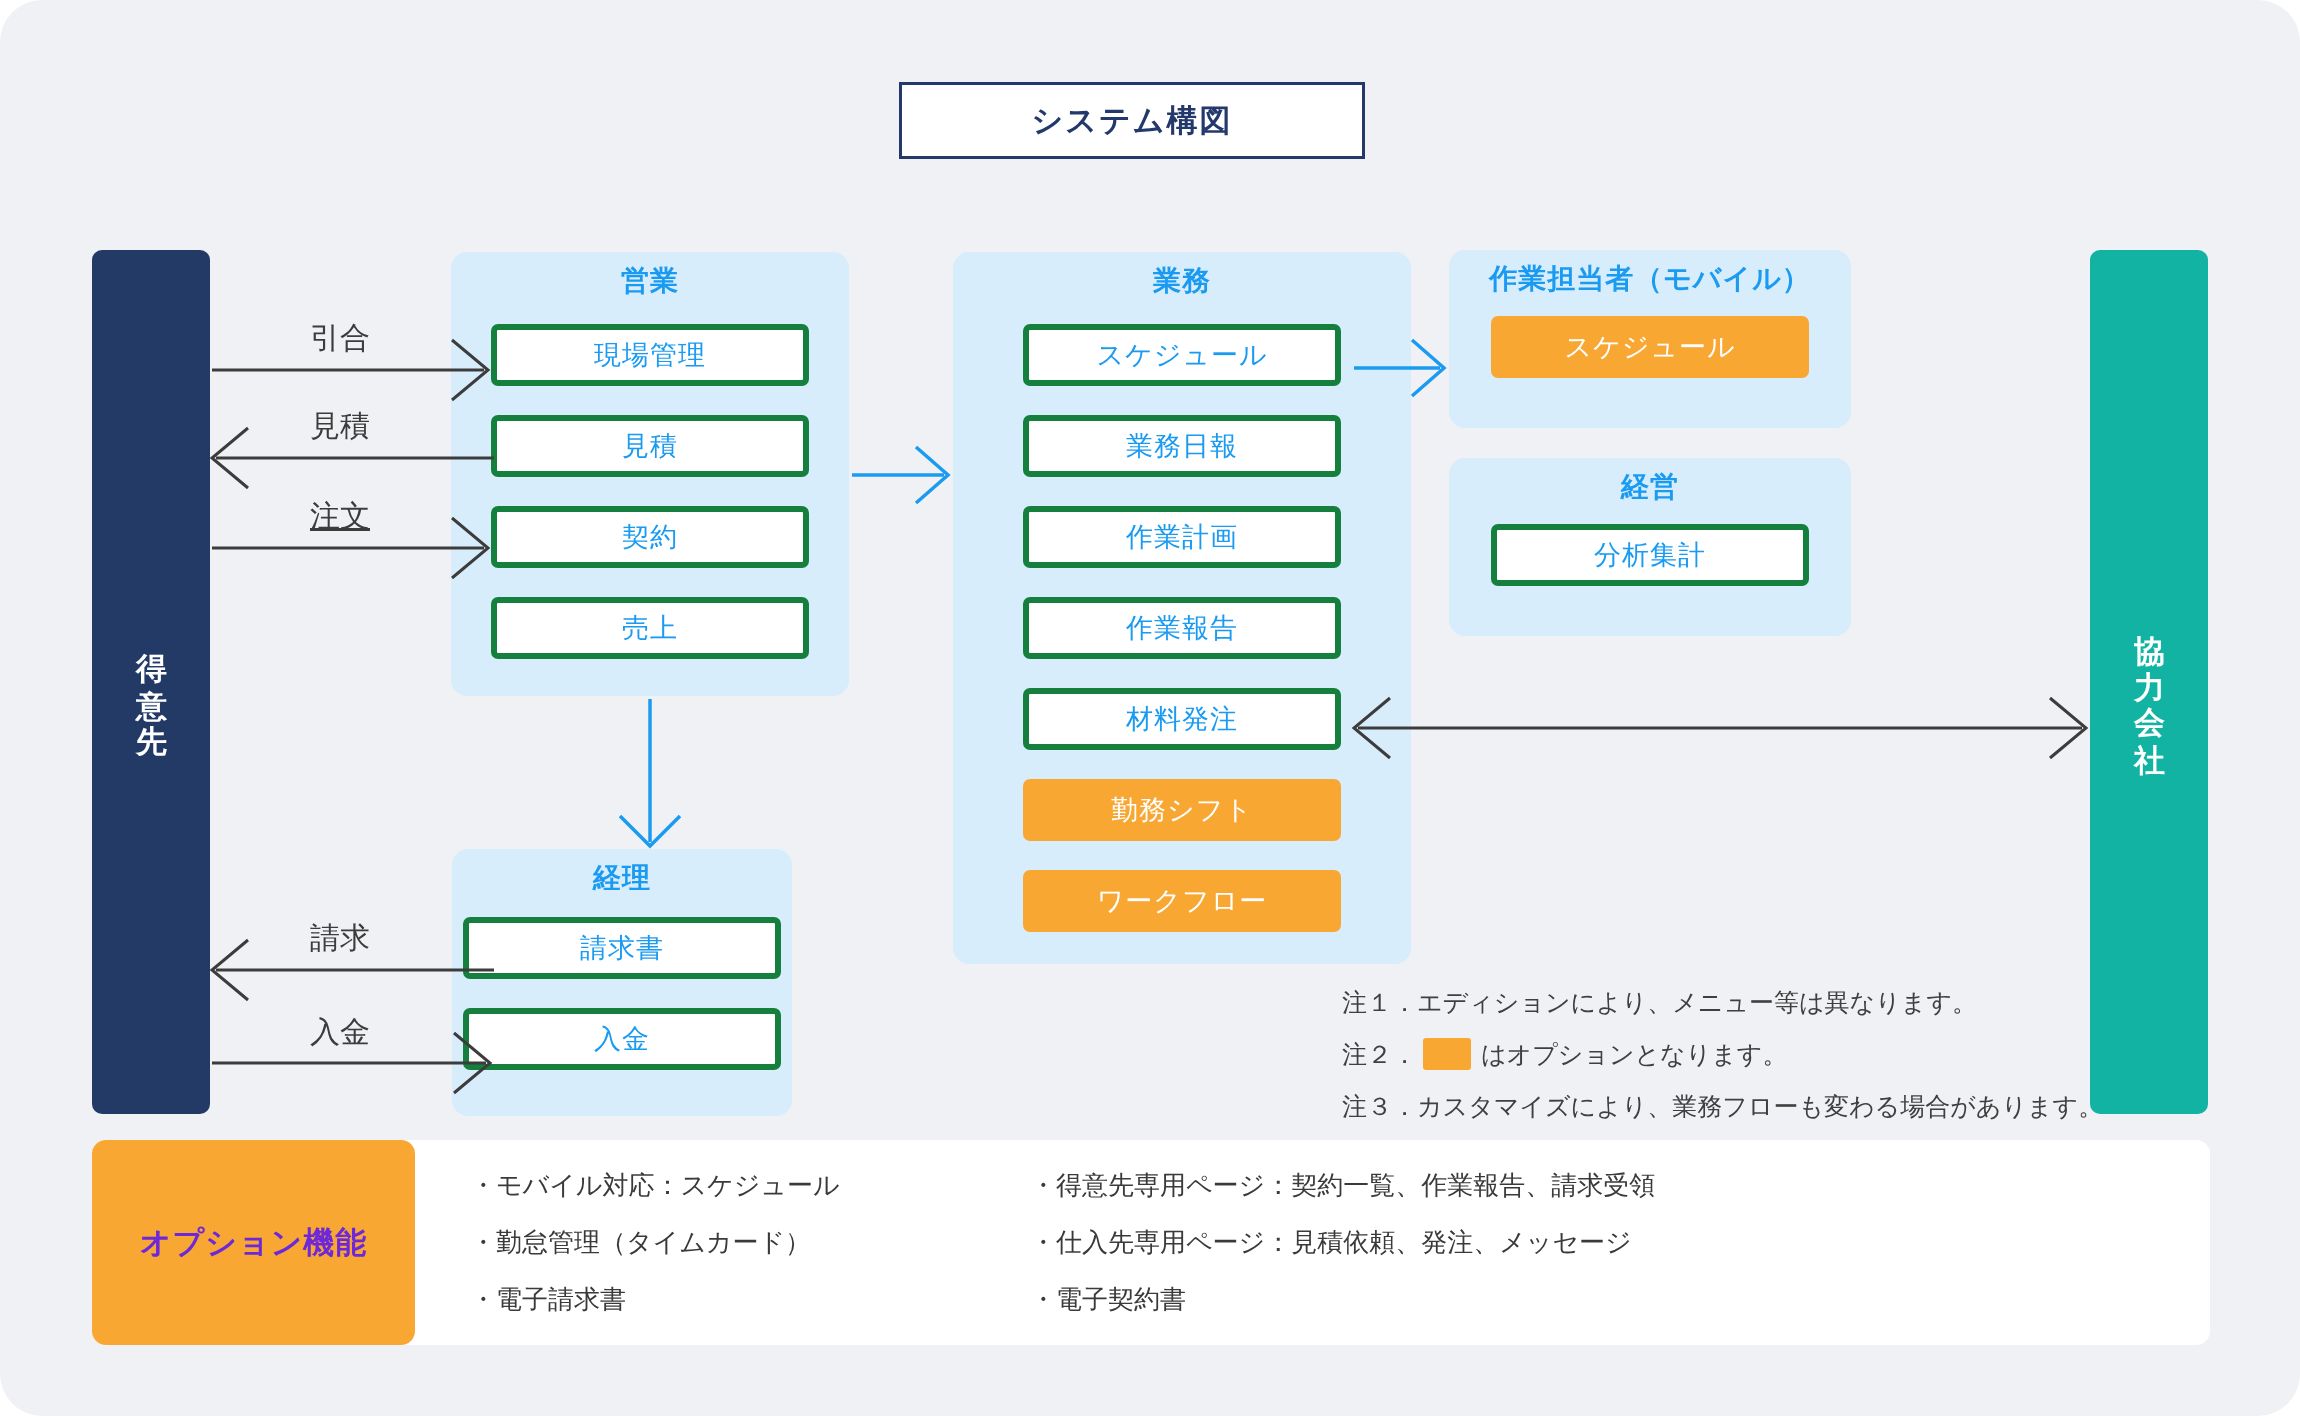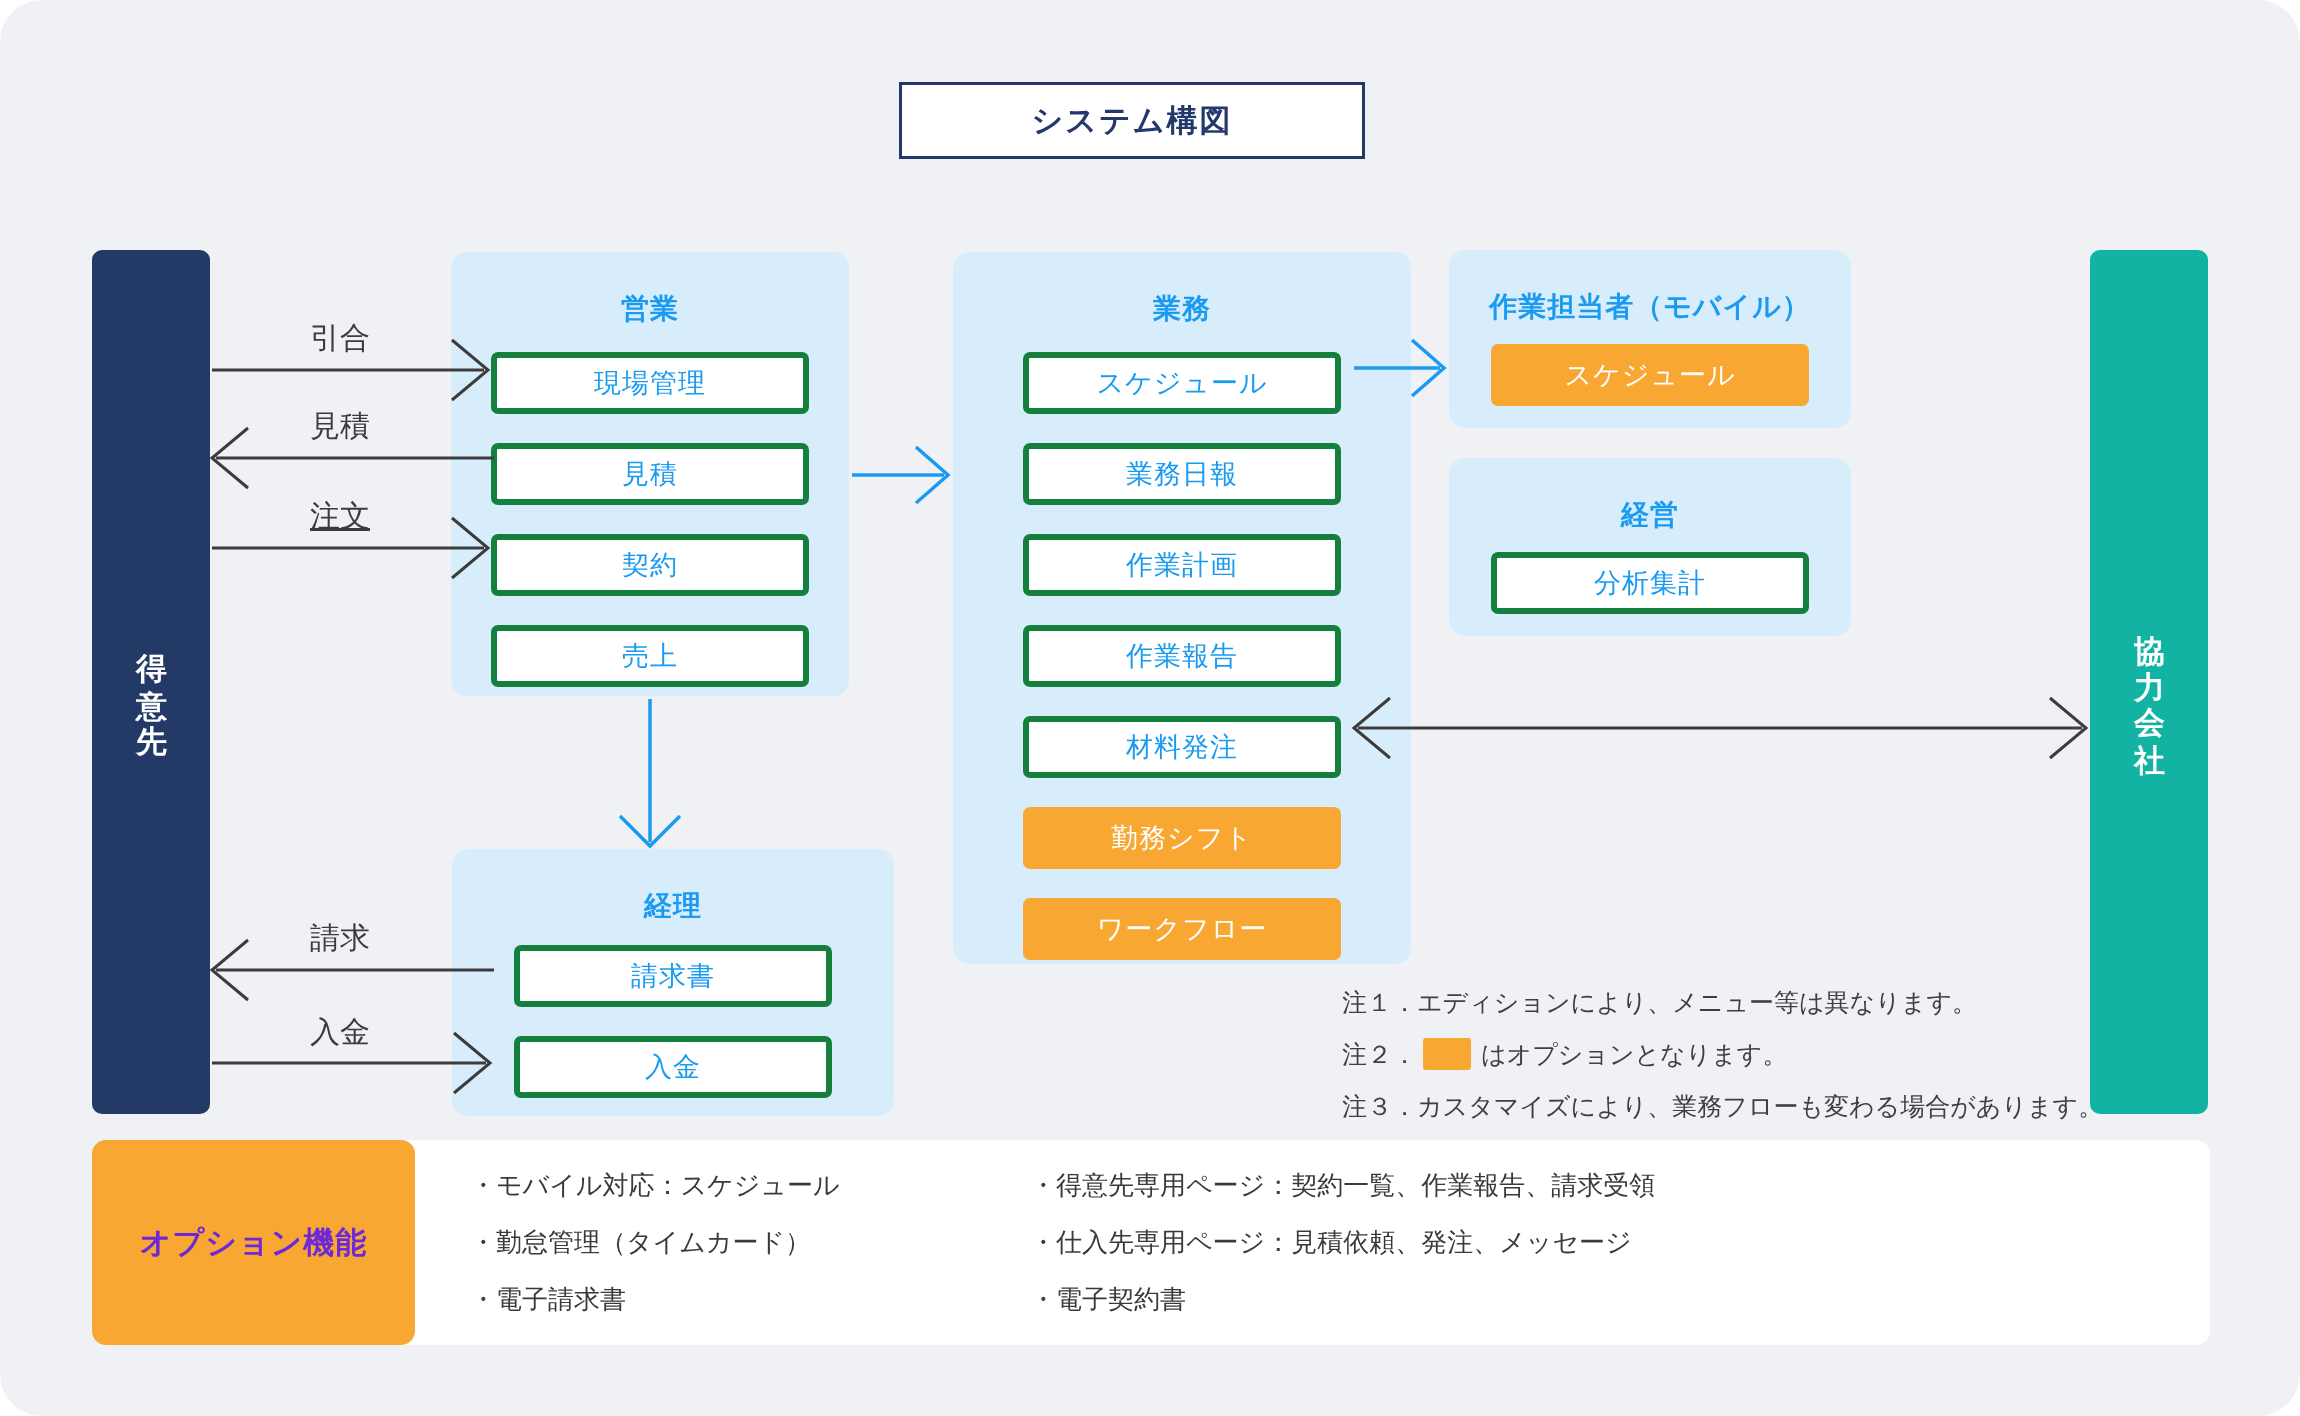--- a/index.html
+++ b/index.html
@@ -15,34 +15,34 @@
   
   .actor-bar{position:absolute;top:250px;width:118px;height:864px;border-radius:10px;
     display:flex;align-items:center;justify-content:center;}
   .actor-bar.customer{left:92px;background:#233a66;}
   .actor-bar.partner{left:2090px;background:#13b3a4;}
   .actor-label{writing-mode:vertical-rl;text-orientation:upright;color:#ffffff;
     font-size:31px;font-weight:bold;letter-spacing:36px;}
 
   
   .panel{position:absolute;background:#d7edfc;border-radius:16px;display:flex;flex-direction:column;
-    align-items:center;padding-top:38px;}
+    align-items:center;padding-top:10px;}
   .panel-title{color:#1a9bf1;font-size:28px;font-weight:bold;margin-bottom:24px;letter-spacing:1px;}
   .items{display:flex;flex-direction:column;gap:29px;align-items:center;}
   .item-box{width:318px;height:62px;background:#ffffff;border:6px solid #15803d;border-radius:7px;
     display:flex;align-items:center;justify-content:center;}
   .item-box span{color:#1a9bf1;font-size:27px;letter-spacing:1px;}
   .item-box.optional{background:#f8a733;border-color:#f8a733;}
   .item-box.optional span{color:#ffffff;}
 
   .panel.sales{left:451px;top:252px;width:398px;height:444px;}
   .panel.operations{left:953px;top:252px;width:458px;height:712px;}
   .panel.mobile{left:1449px;top:250px;width:402px;height:178px;}
   .panel.management{left:1449px;top:458px;width:402px;height:178px;}
-  .panel.accounting{left:452px;top:849px;width:442px;height:267px;}
+  .panel.accounting{left:452px;top:849px;width:340px;height:267px;}
   .panel.mobile .panel-title{margin-bottom:18px;}
   .panel.management .panel-title{margin-bottom:18px;}
   .panel.accounting .panel-title{margin-bottom:20px;}
 
   
   .flow-label{position:absolute;width:280px;text-align:center;color:#3c3c3c;font-size:30px;}
   .flow-label.inquiry{left:200px;top:318px;}
   .flow-label.estimate{left:200px;top:406px;}
   .flow-label.order{left:200px;top:496px;text-decoration:underline;}
   .flow-label.billing{left:200px;top:918px;}

